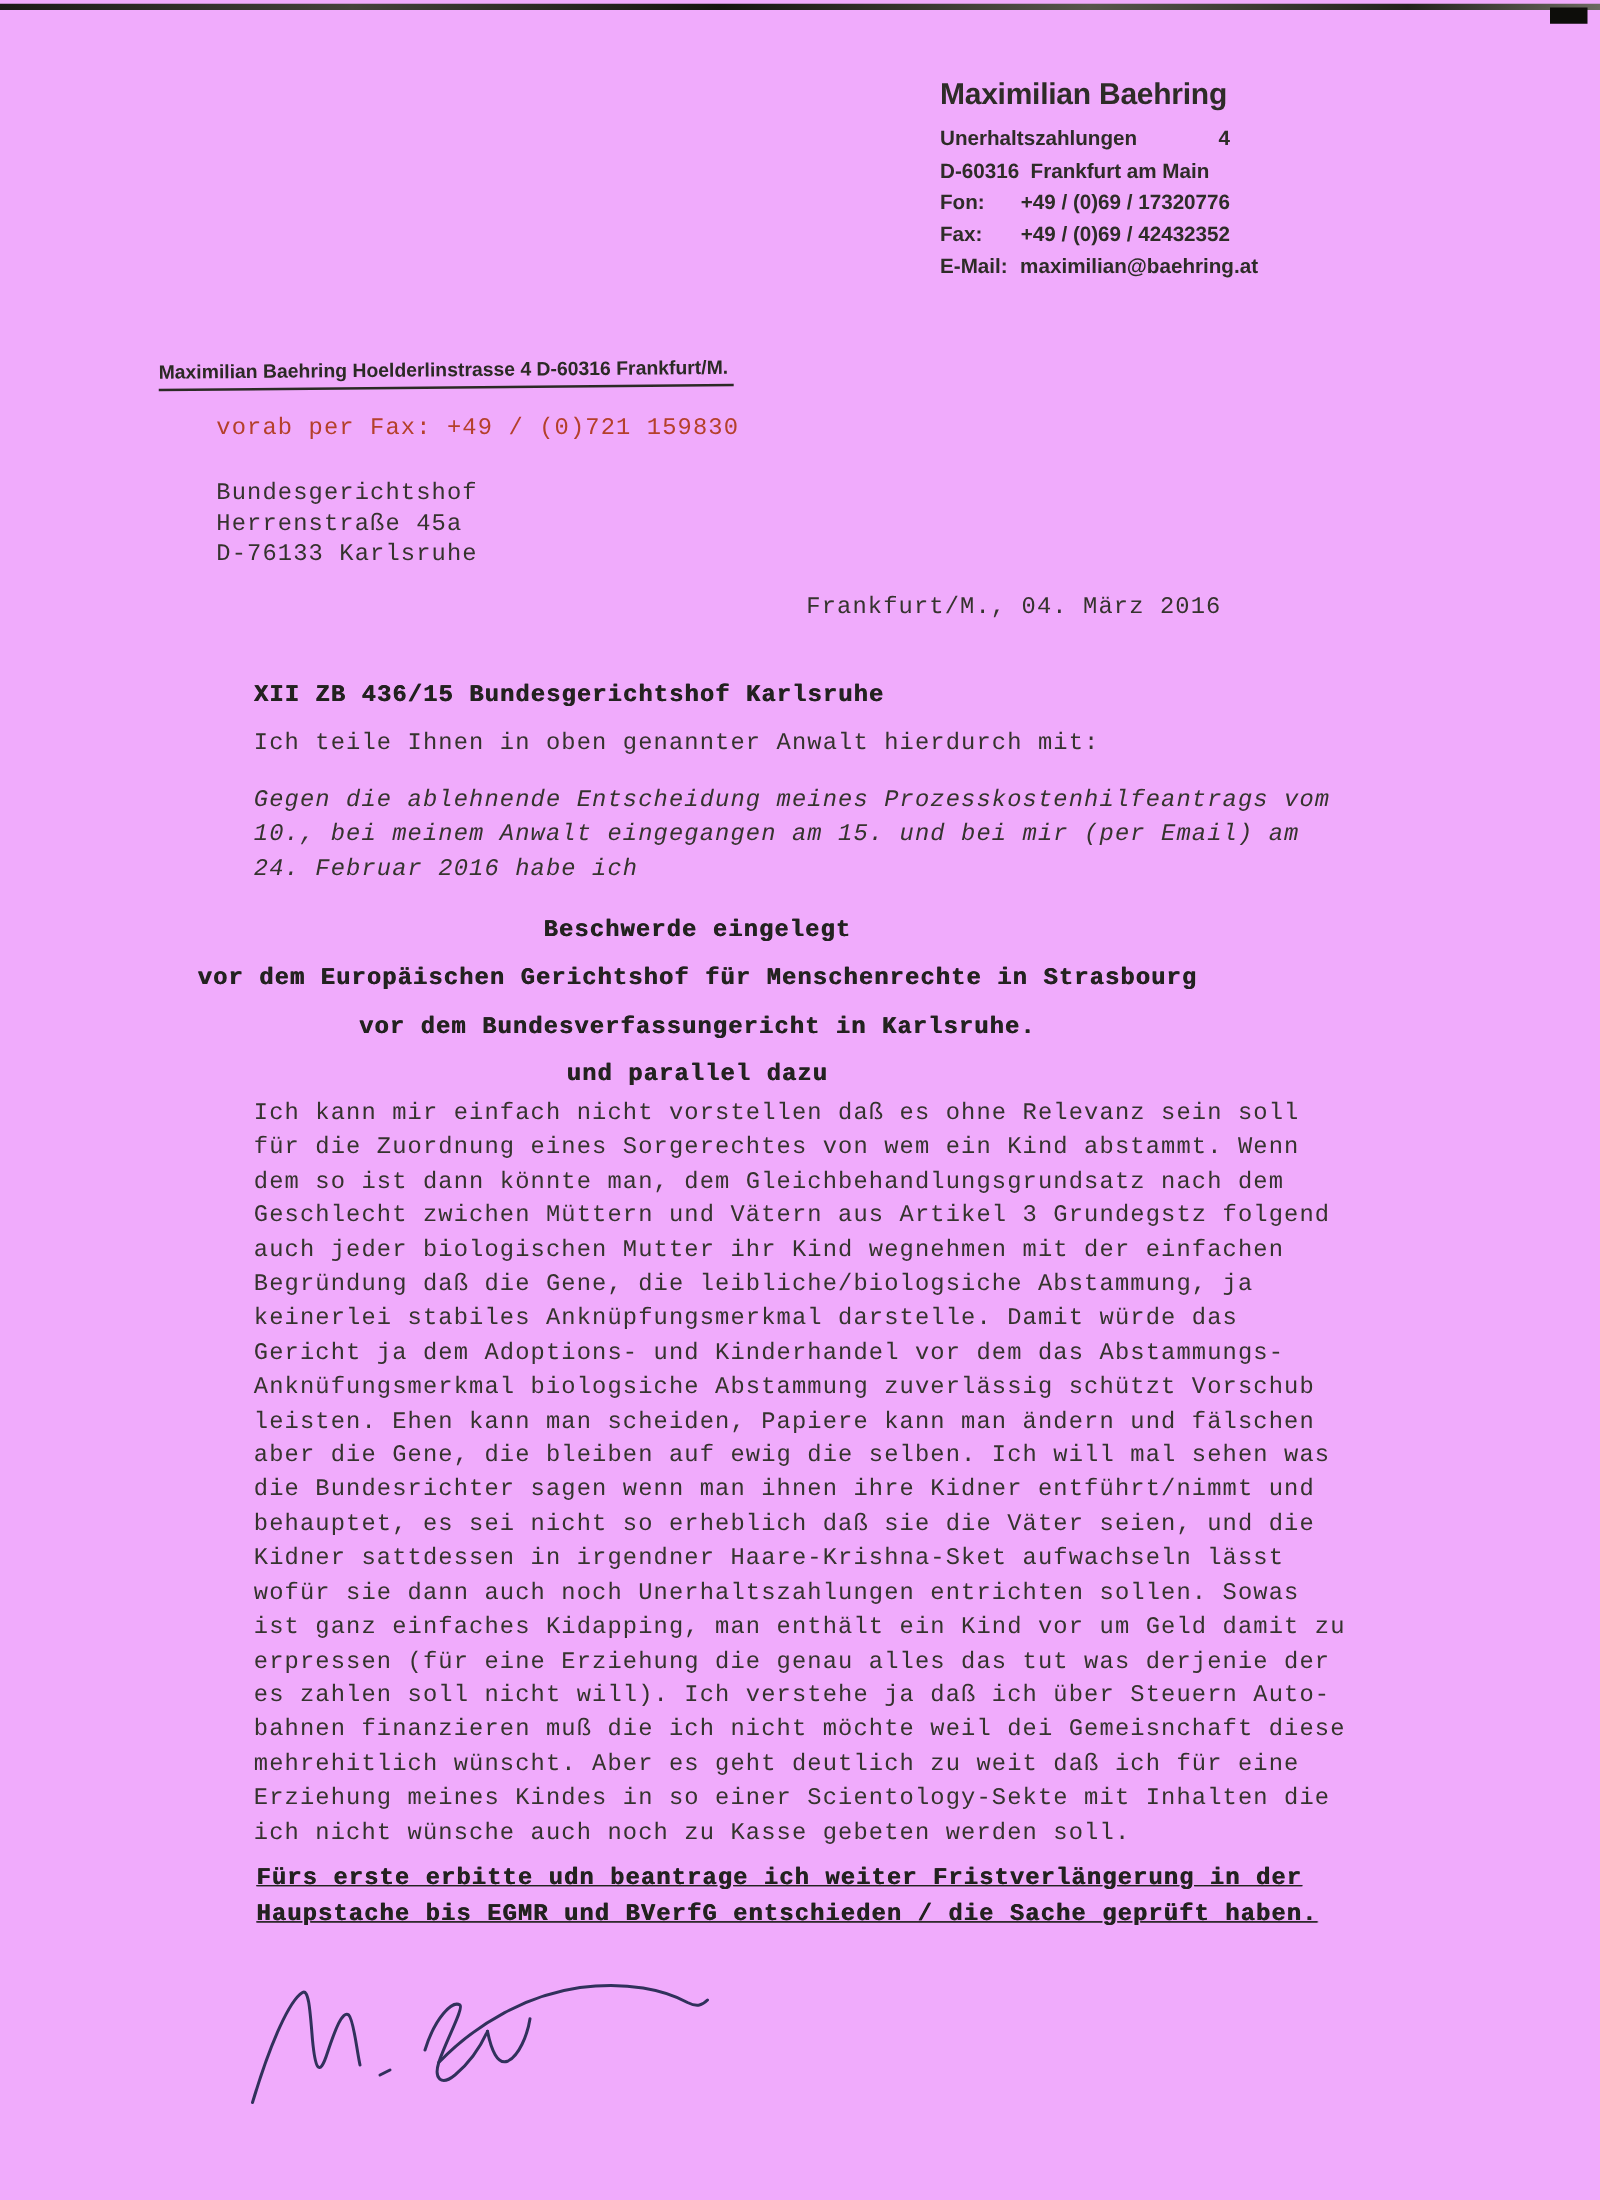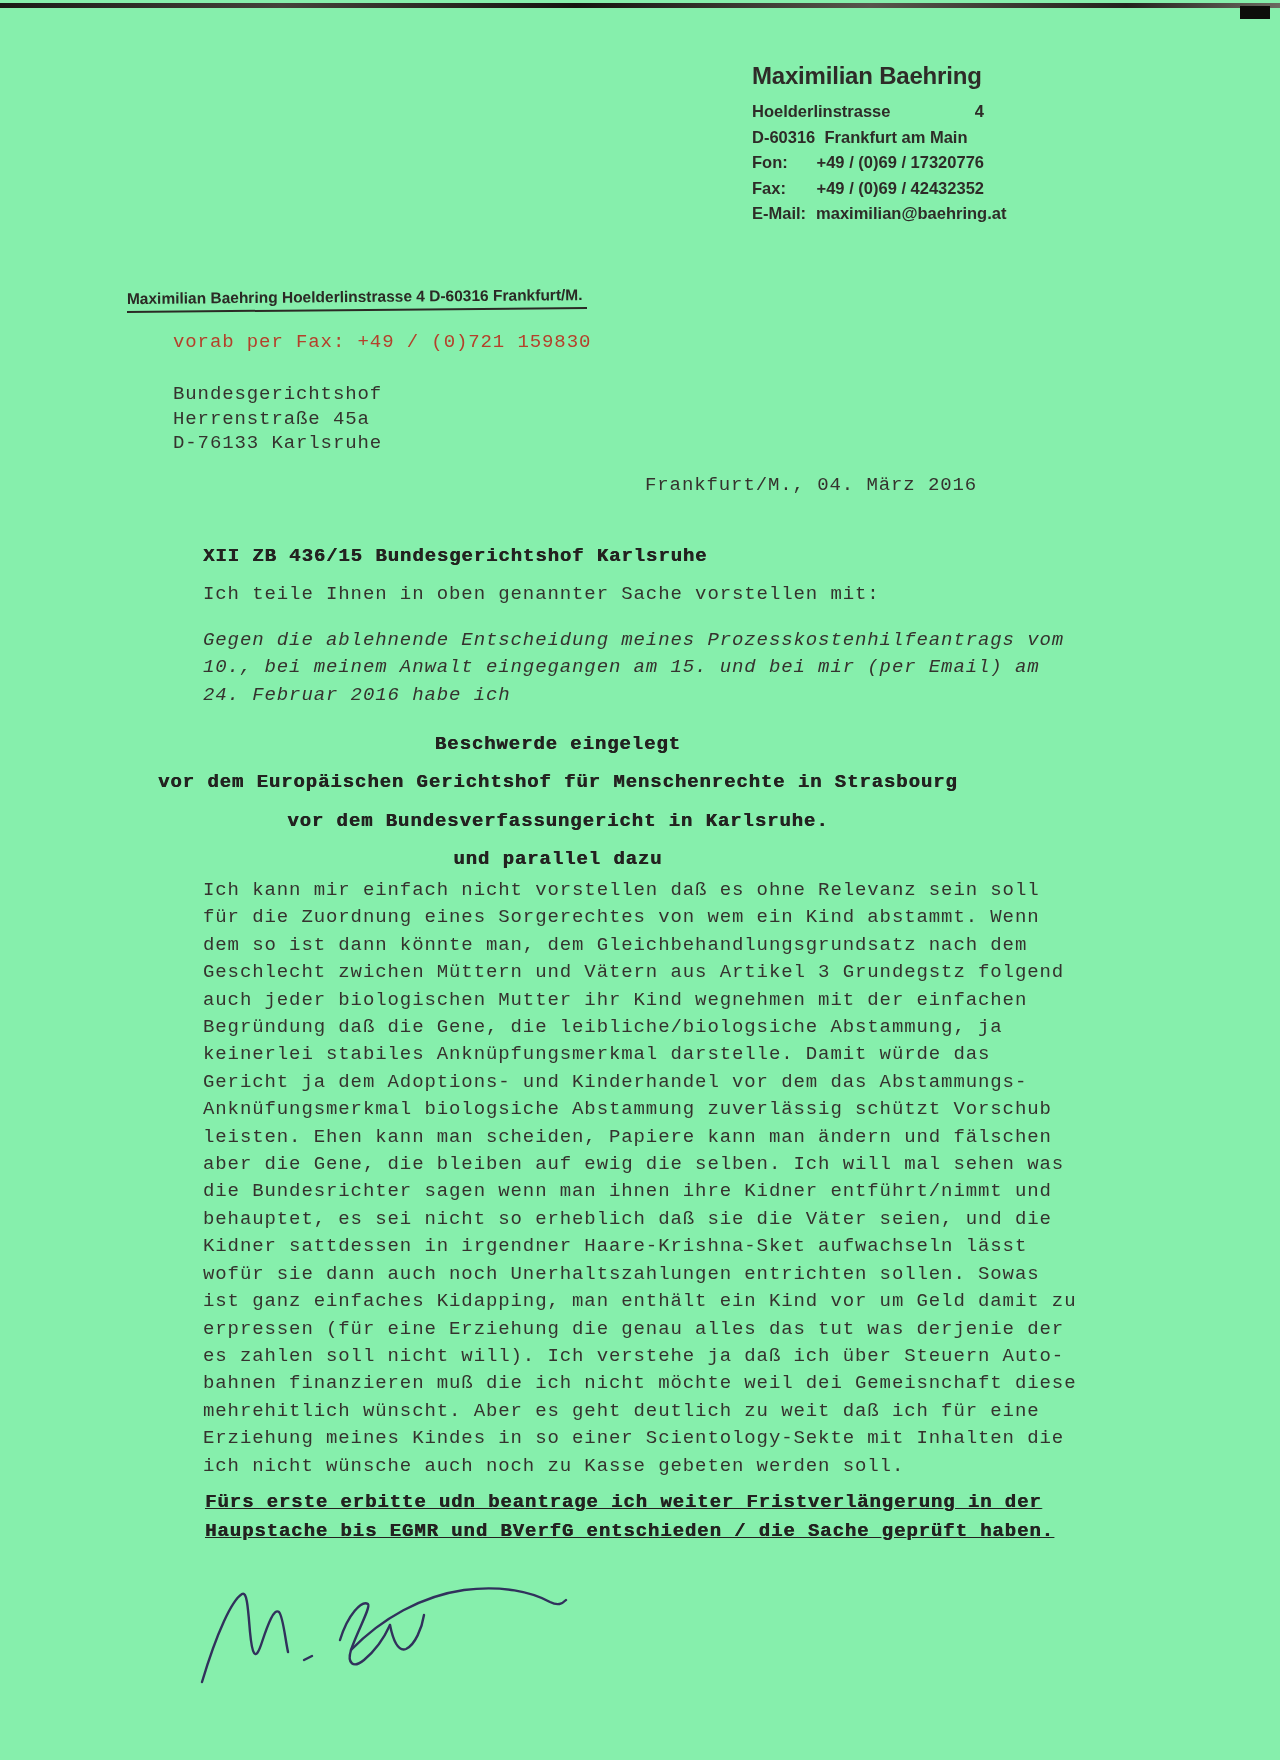--- a/index.html
+++ b/index.html
@@ -1,20 +1,20 @@
 <!DOCTYPE html>
 <html><head>
 <meta charset="utf-8">
 <style>
   html,body{margin:0;padding:0;background:#e8e6dd;}
   .page{
     position:relative;
     width:1280px;height:1760px;
     margin:0 auto;
-    background:#86efac;
+    background:#f0abfc;
     overflow:hidden;
     font-family:"Liberation Mono","DejaVu Sans Mono",monospace;
     color:#35332e;
   }
   
   .scanline-top{
     position:absolute;left:0;top:3px;width:1280px;height:5px;
     background:linear-gradient(90deg,#1b1a16 0%,#44423a 22%,#15140f 45%,#57554b 68%,#23221c 88%,#6b6a60 100%);
   }
   .scanmark-corner{
@@ -63,21 +63,21 @@
 <body>
 
 <div class="page">
 
   <div class="scanline-top"></div>
   <div class="scanmark-corner"></div>
 
   <div class="letterhead">
     <div class="name">Maximilian Baehring</div>
     <div class="row">
-      <span class="lab">Hoelderlinstrasse</span>
+      <span class="lab">Unerhaltszahlungen</span>
       <span>4</span>
     </div>
     <div class="row">
       <span>D-60316  Frankfurt am Main</span>
     </div>
     <div class="row">
       <span class="lab">Fon:</span>
       <span>+49 / (0)69 / 17320776</span>
     </div>
     <div class="row">
@@ -95,21 +95,21 @@
   <div class="fax-note mono">vorab per Fax: +49 / (0)721 159830</div>
 
   <div class="recipient mono">Bundesgerichtshof
 Herrenstraße 45a
 D-76133 Karlsruhe</div>
 
   <div class="date-line mono">Frankfurt/M., 04. März 2016</div>
 
   <div class="subject-line mono tw-bold">XII ZB 436/15 Bundesgerichtshof Karlsruhe</div>
 
-  <div class="intro-line mono">Ich teile Ihnen in oben genannter Sache vorstellen mit:</div>
+  <div class="intro-line mono">Ich teile Ihnen in oben genannter Anwalt hierdurch mit:</div>
 
   <div class="para1 mono">Gegen die ablehnende Entscheidung meines Prozesskostenhilfeantrags vom
 10., bei meinem Anwalt eingegangen am 15. und bei mir (per Email) am
 24. Februar 2016 habe ich</div>
 
   <div class="emphasis-block">
     <p class="mono tw-bold">Beschwerde eingelegt</p>
     <p class="mono tw-bold">vor dem Europäischen Gerichtshof für Menschenrechte in Strasbourg</p>
     <p class="mono tw-bold">vor dem Bundesverfassungericht in Karlsruhe.</p>
     <p class="mono tw-bold">und parallel dazu</p>

